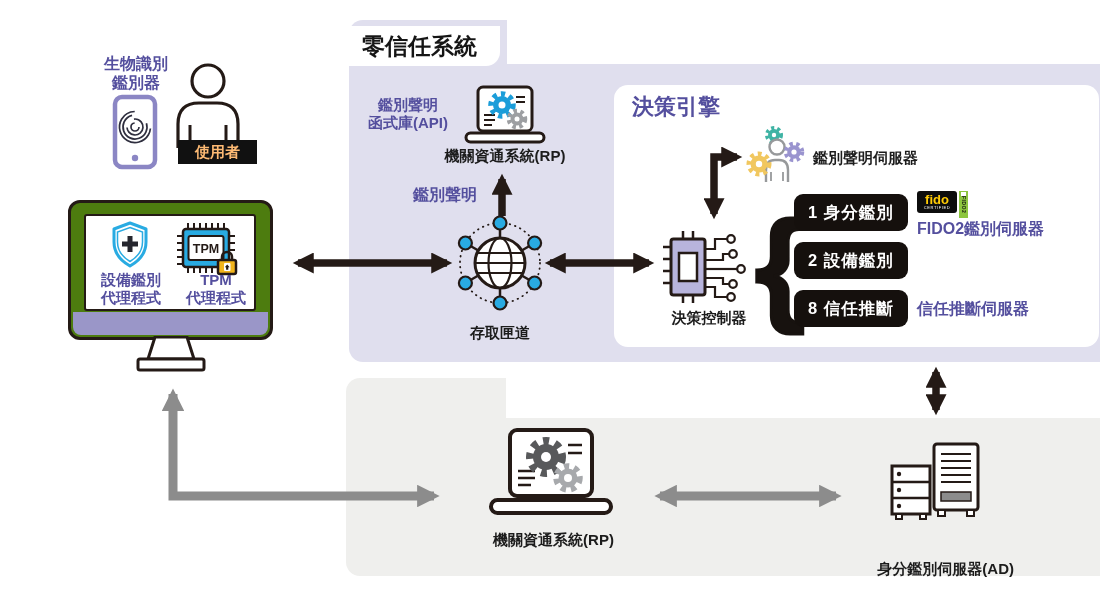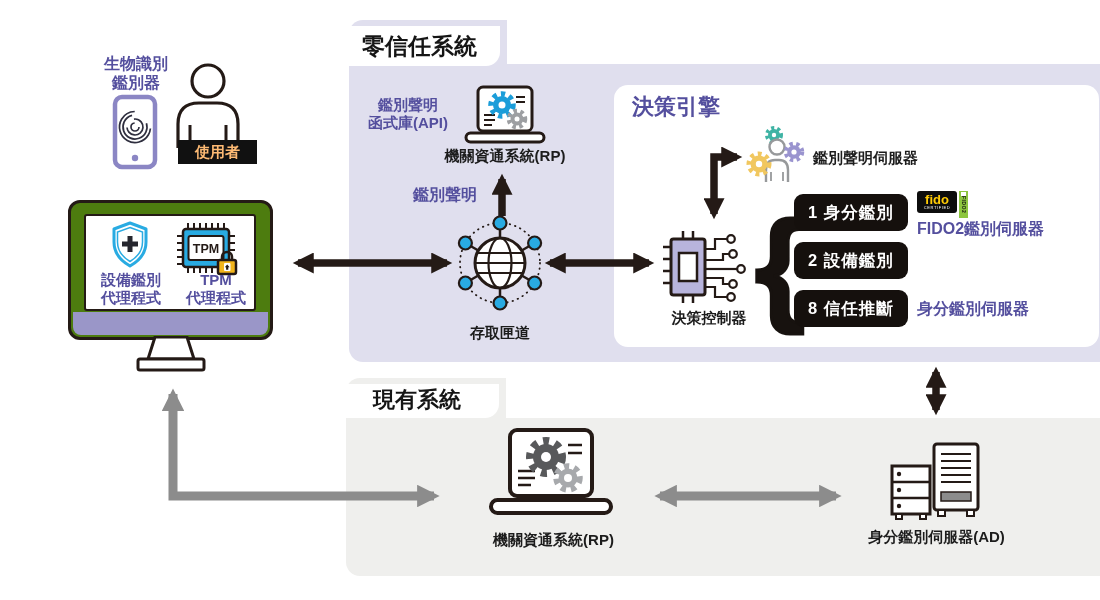--- a/index.html
+++ b/index.html
@@ -58,21 +58,20 @@
 <body>
 
 <div class="stage">
 
   <div class="abs zt-tab"></div>
   <div class="abs zt-main"></div>
   <div class="abs zt-plate">零信任系統</div>
 
   <div class="abs ex-tab"></div>
   <div class="abs ex-main"></div>
-  <div class="abs ex-plate">現有系統</div>
 
   <div class="abs engine-panel"></div>
   <div class="abs purple2 z3" style="left:55px; top:54px; width:90px; font-size:16px; line-height:19px;">
     <span style="display:block">生物識別</span>
     <span style="display:block">鑑別器</span>
   </div>
 
   <div class="abs engine-title">決策引擎</div>
 
   <div class="abs z3" style="left:76px; top:94px;">
@@ -256,21 +255,21 @@
       <div class="srv">FIDO2鑑別伺服器</div>
     </div>
   </div>
 
   <div class="abs row" style="left:758px; top:242px; align-items:center;flex-direction:column;">
     <div class="step-badge">2 設備鑑別</div>
   </div>
 
   <div class="abs row" style="left:758px; top:290px; align-items:center;">
     <div class="step-badge">8 信任推斷</div>
-    <div class="srv">身分鑑別伺服器</div>
+    <div class="srv">信任推斷伺服器</div>
   </div>
 
   <div class="abs z3" style="left:452px; top:427px;">
     <svg width="126" height="97" viewBox="0 0 126 97">
       <rect x="22" y="3" width="82" height="66" rx="7" fill="#fff" stroke="#241a16" stroke-width="4"></rect>
       <path d="M80,18 h14 M80,26 h14 M30,44 h17 M30,51 h17 M30,58 h13" stroke="#241a16" stroke-width="2.5"></path>
       <g>
           <circle cx="58" cy="30" r="16" fill="none" stroke="#58595b" stroke-width="8" stroke-dasharray="6 6"></circle>
          <circle cx="58" cy="30" r="13" fill="#58595b"></circle>
           <circle cx="58" cy="30" r="5" fill="#fff"></circle>
@@ -294,21 +293,21 @@
       <rect x="79" y="68" width="7" height="6" fill="#fff" stroke="#241a16" stroke-width="2"></rect>
       <rect x="4" y="24" width="38" height="48" fill="#fff" stroke="#241a16" stroke-width="3"></rect>
       <path d="M4,40 h38 M4,56 h38" stroke="#241a16" stroke-width="2.5"></path>
       <circle cx="11" cy="32" r="2.2" fill="#241a16"></circle>
         <circle cx="11" cy="48" r="2.2" fill="#241a16"></circle>
         <circle cx="11" cy="64" r="2.2" fill="#241a16"></circle>
       <rect x="8" y="72" width="6" height="5" fill="#fff" stroke="#241a16" stroke-width="2"></rect>
       <rect x="32" y="72" width="6" height="5" fill="#fff" stroke="#241a16" stroke-width="2"></rect>
     </svg>
   </div>
-  <div class="abs lbl z3" style="left:823px; top:528px; width:155px;">身分鑑別伺服器(AD)</div>
+  <div class="abs lbl z3" style="left:823px; top:560px; width:155px;text-align:right;">身分鑑別伺服器(AD)</div>
 
   <svg class="abs arrows" viewBox="0 0 1100 600">
     <defs>
       <marker id="ah-b" viewBox="0 0 10 10" refX="7.5" refY="5" markerWidth="3" markerHeight="2.8" orient="auto-start-reverse">
         <path d="M0,0 L10,5 L0,10 Z" fill="#241a16"></path>
       </marker>
       <marker id="ah-g" viewBox="0 0 10 10" refX="7.5" refY="5" markerWidth="2.7" markerHeight="2.5" orient="auto-start-reverse">
         <path d="M0,0 L10,5 L0,10 Z" fill="#8c8c8c"></path>
       </marker>
     </defs>

